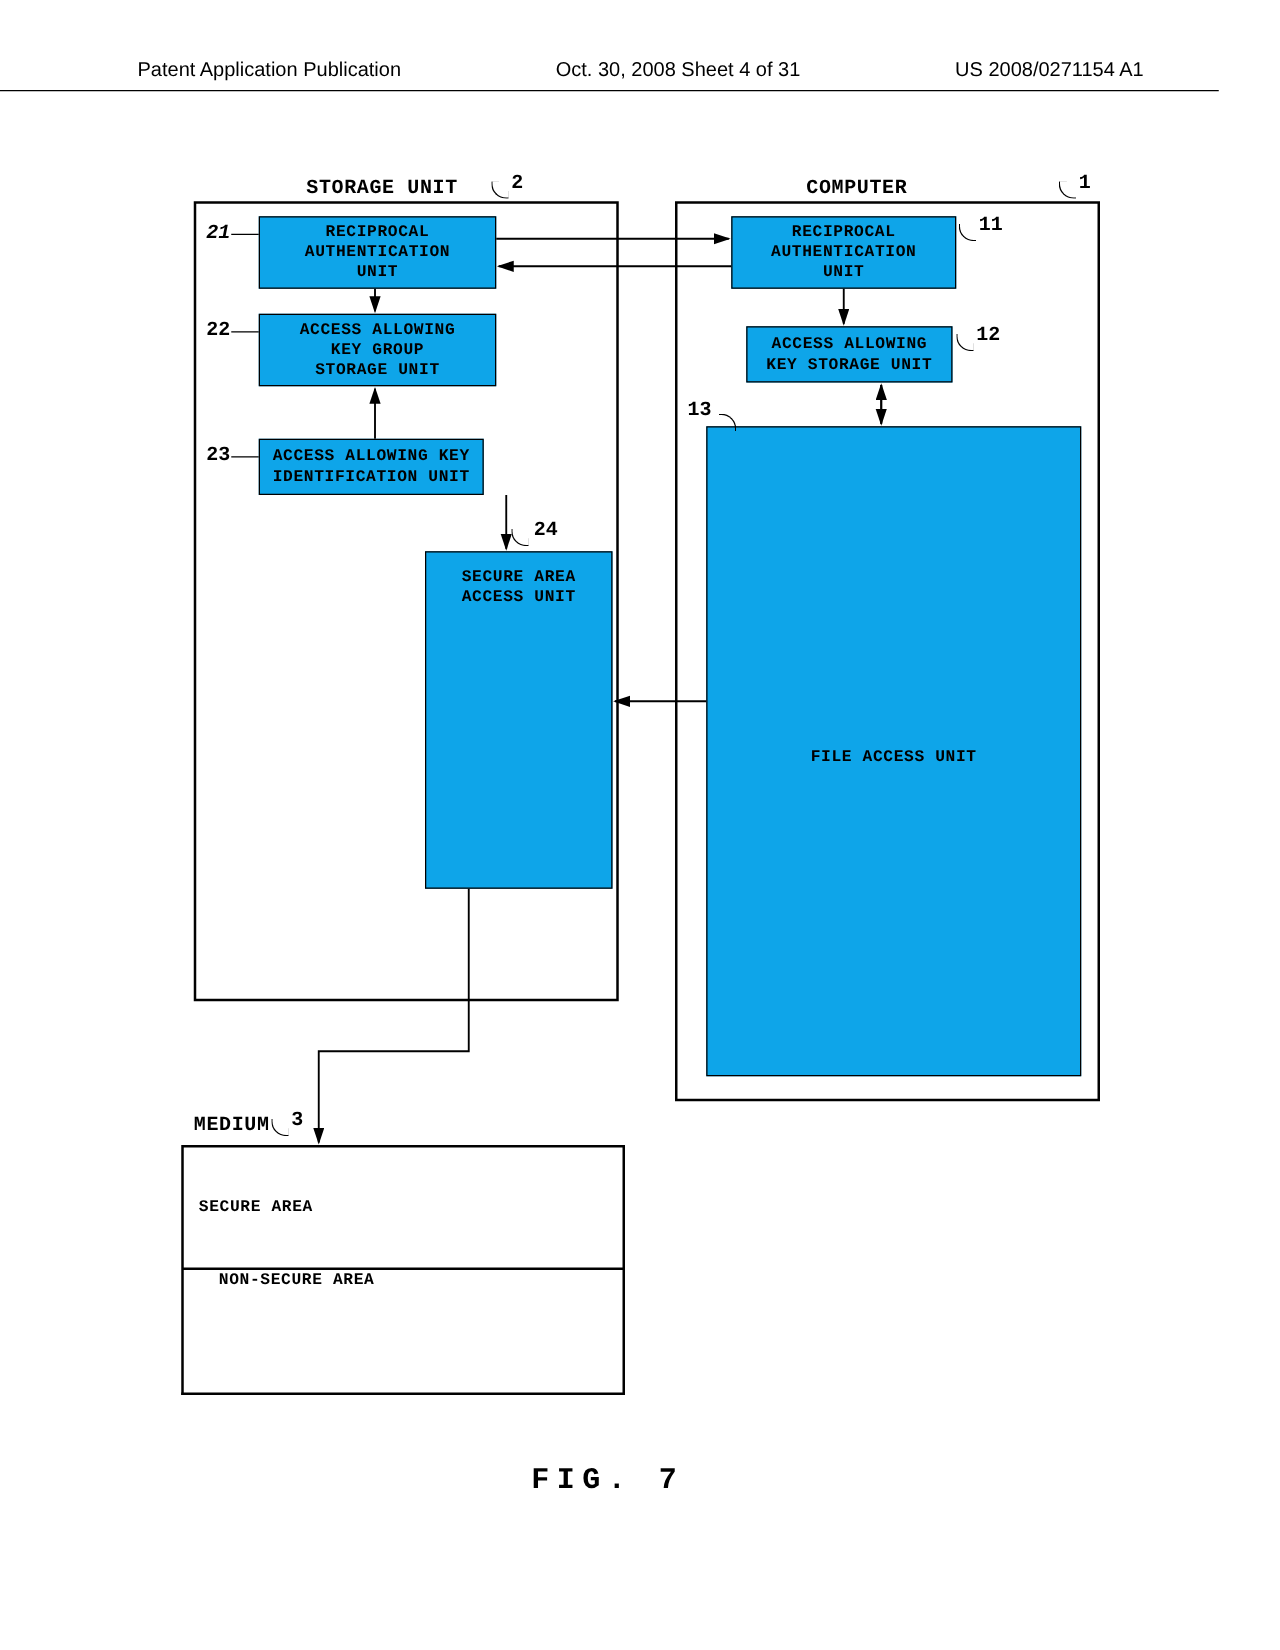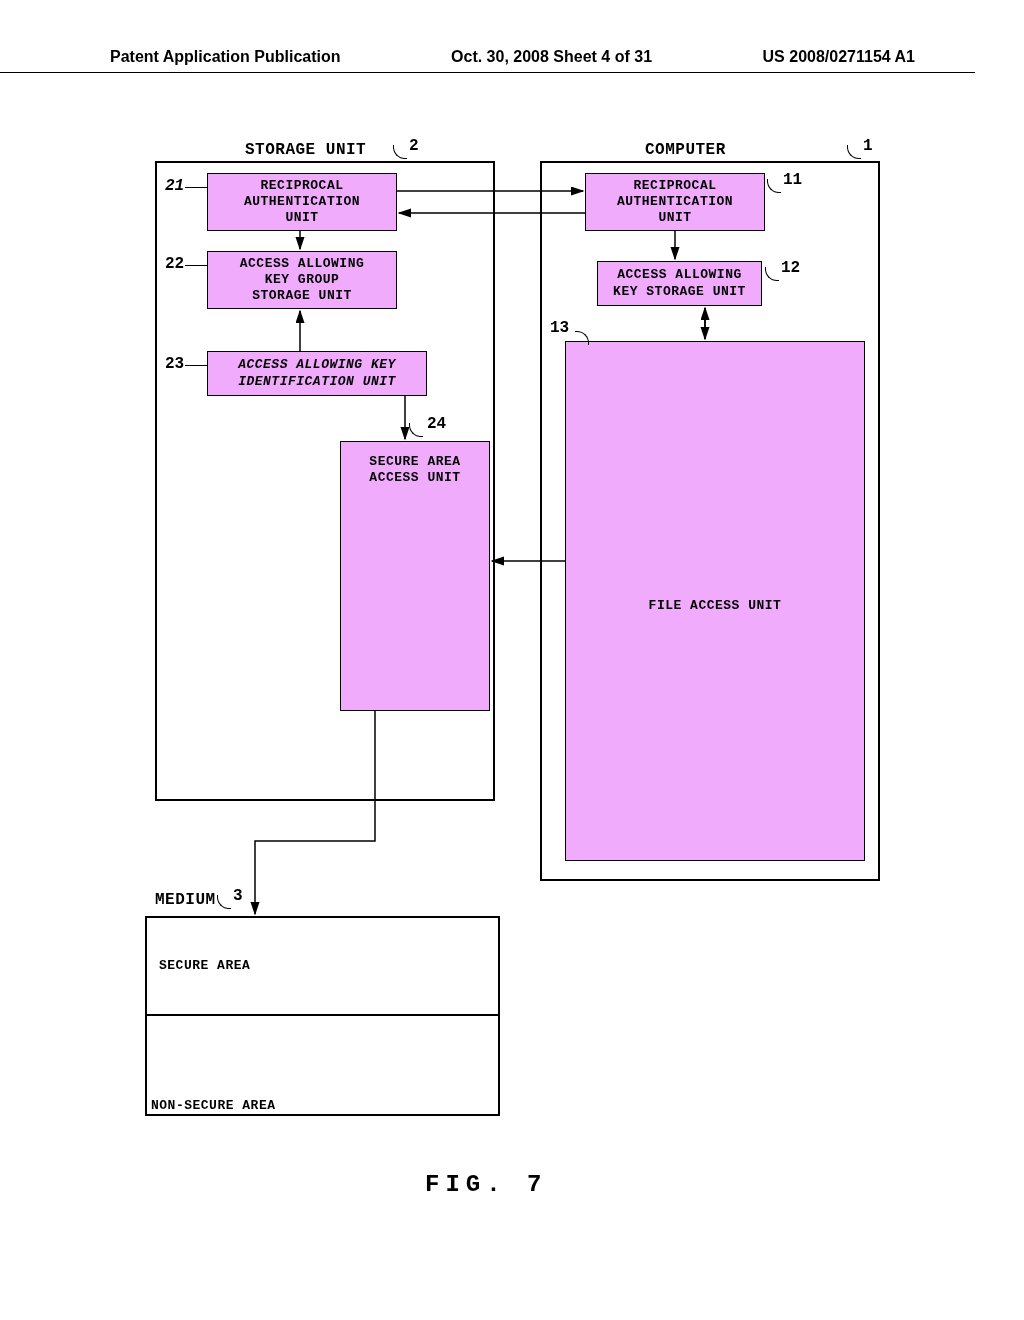--- a/index.html
+++ b/index.html
@@ -13,21 +13,21 @@
   .header {
     position: absolute;
     top: 48px;
     left: 0;
     width: 975px;
     border-bottom: 1.5px solid #000;
     padding: 0 60px 6px 110px;
     display: flex;
     justify-content: space-between;
     font-size: 16px;
-    font-weight: bold;
+    font-weight: normal;
   }
 
   .canvas {
     position: absolute;
     top: 130px;
     left: 145px;
     width: 760px;
     height: 1060px;
     margin-top: 11px;
   }
@@ -54,21 +54,21 @@
     letter-spacing: 0.5px;
   }
   .frame {
     position: absolute;
     border: 2px solid #000;
     background: #fff;
   }
   .subbox {
     position: absolute;
     border: 1.5px solid #000;
-    background: #f0abfc;
+    background: #0ea5e9;
     display: flex;
     align-items: center;
     justify-content: center;
     padding: 4px 6px;
   }
 
   svg.arrows {
     position: absolute;
     top: 0; left: 0;
     width: 760px; height: 1060px;
@@ -120,21 +120,21 @@
   </div>
   <div class="ref-num" style="top:36px; left:20px;font-style:italic;">21</div>
   <div style="position:absolute; top:46px; left:40px; width:22px; border-top:1.5px solid #000;"></div>
 
   <div class="subbox" style="top:110px; left:62px; width:190px; height:58px;">
     <div class="unit-label">ACCESS ALLOWING<br>KEY GROUP<br>STORAGE UNIT</div>
   </div>
   <div class="ref-num" style="top:114px; left:20px;">22</div>
   <div style="position:absolute; top:124px; left:40px; width:22px; border-top:1.5px solid #000;"></div>
 
-  <div class="subbox" style="top:210px; left:62px; width:220px; height:45px;font-style:italic;">
+  <div class="subbox" style="top:210px; left:62px; width:180px; height:45px;">
     <div class="unit-label">ACCESS ALLOWING KEY<br>IDENTIFICATION UNIT</div>
   </div>
   <div class="ref-num" style="top:214px; left:20px;">23</div>
   <div style="position:absolute; top:224px; left:40px; width:22px; border-top:1.5px solid #000;"></div>
 
   <div class="subbox" style="top:300px; left:195px; width:150px; height:270px; align-items:flex-start; padding-top:12px;">
     <div class="unit-label" style="text-align:left;">SECURE AREA<br>ACCESS UNIT</div>
   </div>
   <div class="lead-curve" style="top:282px; left:264px;"></div>
   <div class="ref-num" style="top:274px; left:282px;text-align:center;">24</div>
@@ -157,21 +157,21 @@
   <div class="ref-num" style="top:178px; left:405px;">13</div>
   <div style="position:absolute; top:190px; left:430px; width:14px; height:14px; border:1.5px solid #000; border-bottom:none; border-left:none; border-radius:0 12px 0 0;"></div>
 
   <div class="box-title" style="top:750px; left:10px;">MEDIUM</div>
   <div class="lead-curve" style="top:754px; left:72px;"></div>
   <div class="ref-num" style="top:746px; left:88px;">3</div>
 
   <div class="frame" style="top:775px; left:0; width:355px; height:100px; display:flex; align-items:center; padding-left:12px;">
     <div class="unit-label" style="text-align:left;">SECURE AREA</div>
   </div>
-  <div class="frame" style="top:875px; left:0; width:355px; height:100px; display:flex; align-items:flex-end; padding-left:4px; border-top:none;">
+  <div class="frame" style="top:875px; left:0; width:355px; height:100px; display:flex; align-items:flex-start; padding-left:28px; border-top:none;">
     <div class="unit-label" style="text-align:left;">NON-SECURE AREA</div>
   </div>
 
   <svg class="arrows">
     <defs>
       <marker id="ah" markerWidth="10" markerHeight="10" refX="8" refY="3" orient="auto">
         <path d="M0,0 L9,3 L0,6 Z" fill="#000"></path>
       </marker>
     </defs>
 

